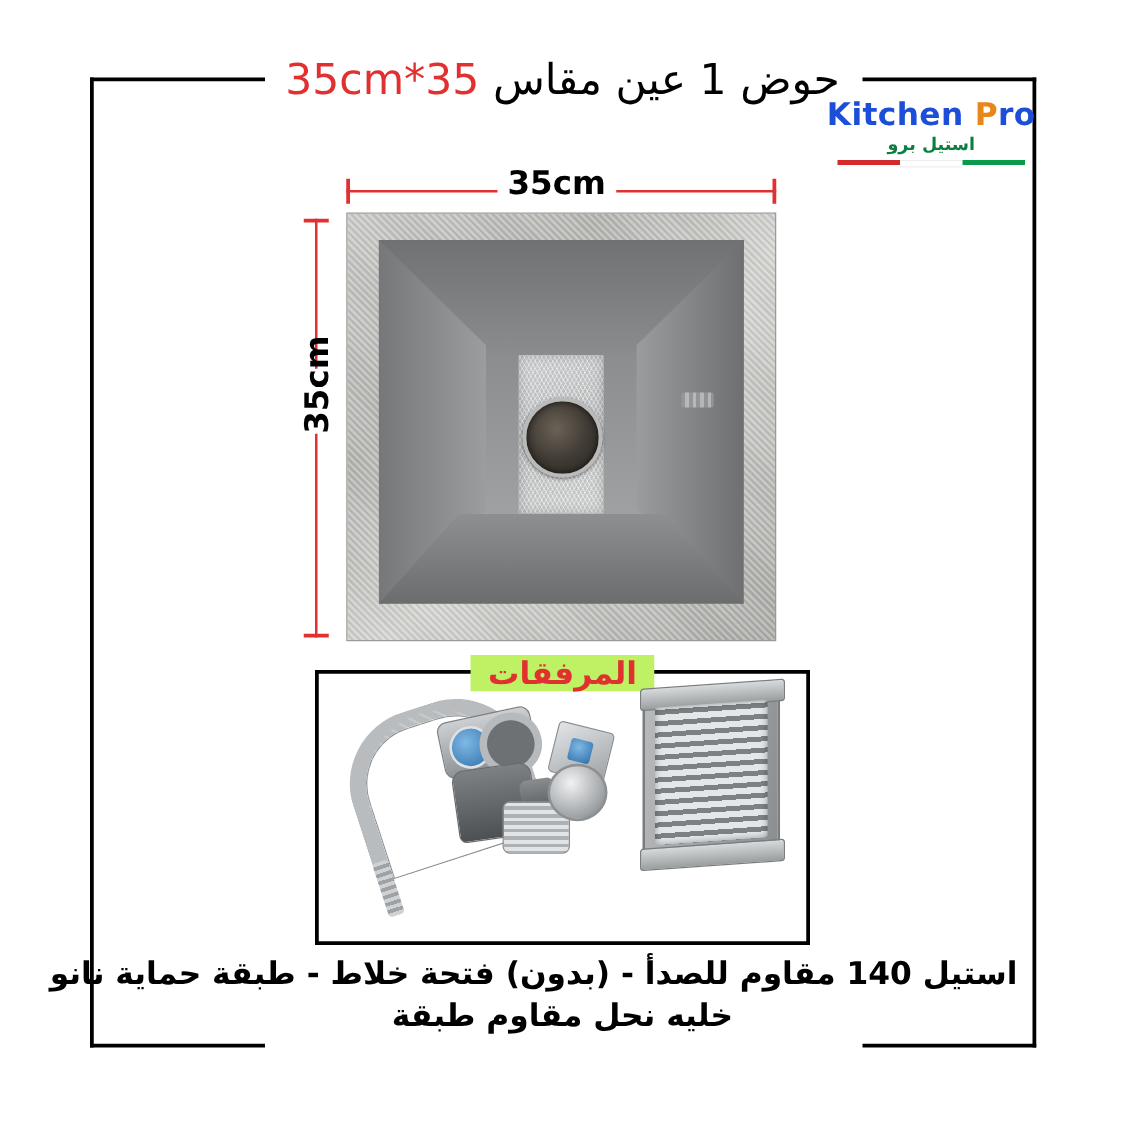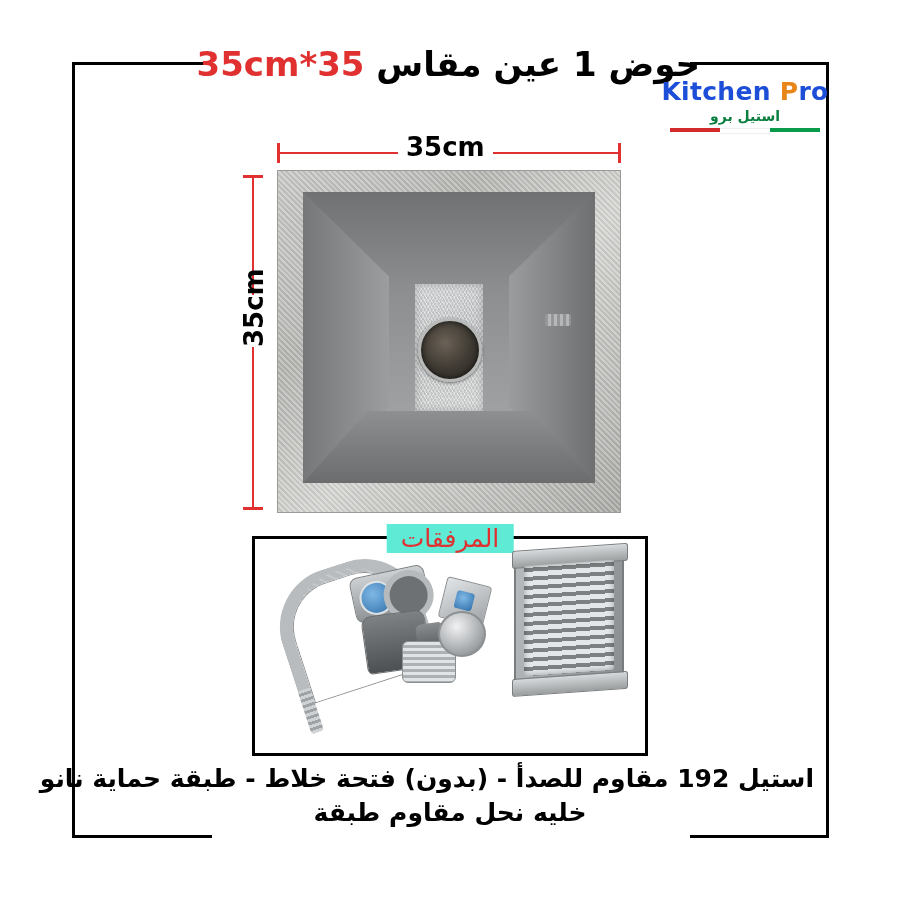--- a/index.html
+++ b/index.html
@@ -26,27 +26,27 @@
   .frame-left   { left: 72px;  top: 62px;  width: 3px;  height: 776px; }
   .frame-right  { left: 826px; top: 62px;  width: 3px;  height: 776px; }
   .frame-top-l  { left: 72px;  top: 62px;  width: 140px; height: 3px; }
   .frame-top-r  { left: 690px; top: 62px;  width: 139px; height: 3px; }
   .frame-bot-l  { left: 72px;  top: 835px; width: 140px; height: 3px; }
   .frame-bot-r  { left: 690px; top: 835px; width: 139px; height: 3px; }
 
   
   .title {
     position: absolute;
-    left: 220px;
+    left: 210px;
     top: 42px;
     width: 480px;
     text-align: center;
     direction: rtl;
     font-size: 34px;
-    font-weight: bold;
+    font-weight: normal;
     color: #000000;
     white-space: nowrap;
     line-height: 44px;
   }
   .title .accent { color: #e03030; }
 
   
   .logo {
     position: absolute;
     left: 660px;
@@ -227,25 +227,25 @@
     top: 536px;
     width: 390px;
     height: 214px;
     border: 3px solid #000;
   }
   .acc-title {
     position: absolute;
     left: 50%;
     top: 524px;
     transform: translateX(-50%);
-    background: #5eead4;
+    background: #bef264;
     padding: 0 14px;
     direction: rtl;
     font-size: 25px;
-    font-weight: normal;
+    font-weight: bold;
     color: #e03030;
     white-space: nowrap;
   }
   .acc-caption {
     position: absolute;
     left: 252px;
     top: 700px;
     width: 390px;
     text-align: center;
     direction: rtl;
@@ -484,17 +484,17 @@
     <div class="aerator"></div>
     <div class="rack">
       <div class="rack-top"></div>
       <div class="rack-rolls"></div>
       <div class="rack-bot"></div>
     </div>
   </div>
 
 
   <div class="footer">
-    <div class="footer-line1">استيل 192 مقاوم للصدأ - (بدون) فتحة خلاط - طبقة حماية نانو</div>
+    <div class="footer-line1">استيل 140 مقاوم للصدأ - (بدون) فتحة خلاط - طبقة حماية نانو</div>
     <div class="footer-line2">خليه نحل مقاوم طبقة</div>
   </div>
 
 </div>
 
 </body></html>

